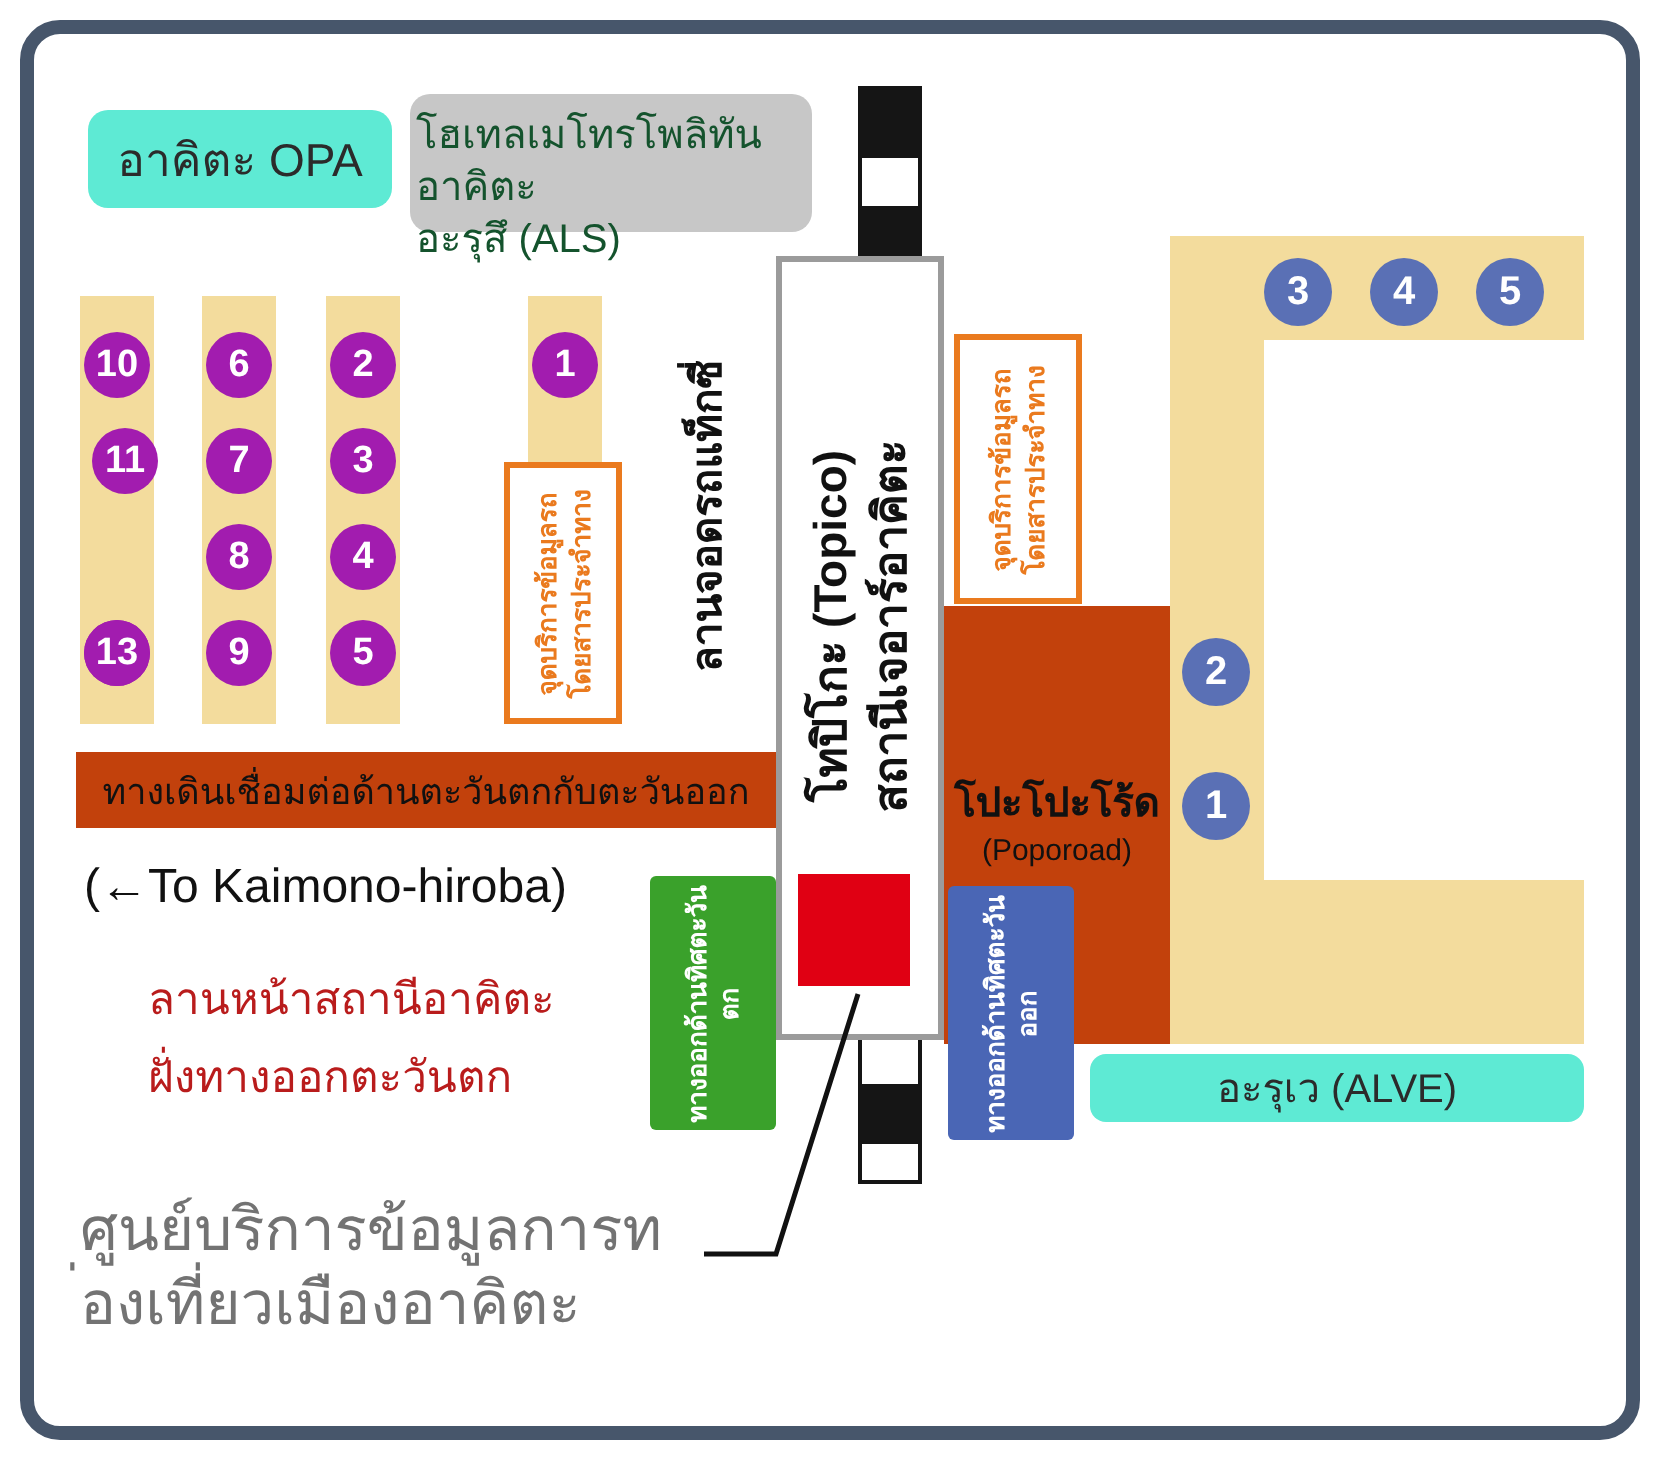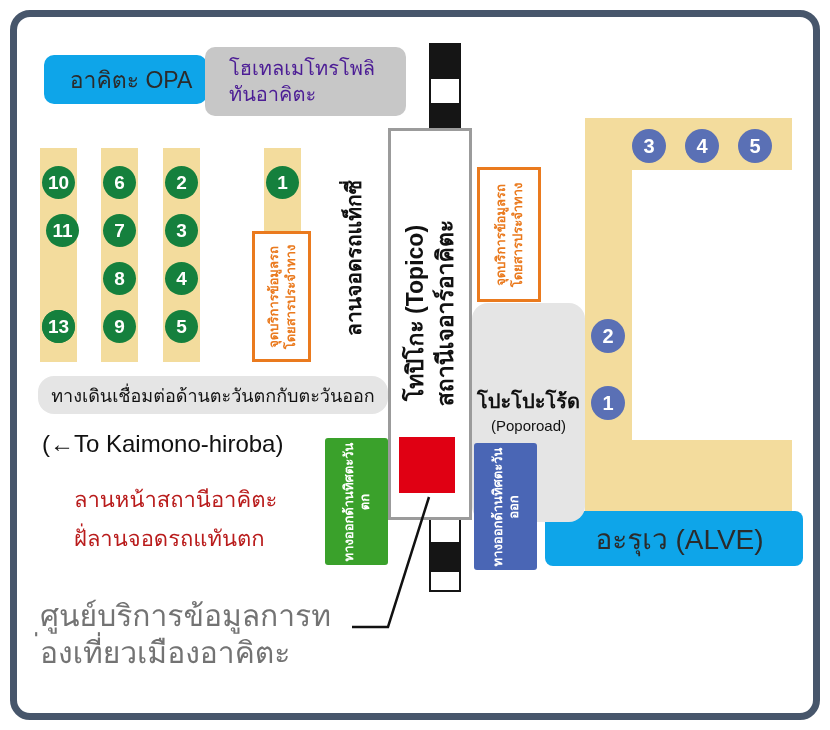--- a/index.html
+++ b/index.html
@@ -5,36 +5,36 @@
   html,body { margin:0; padding:0; background:#fff; }
   .canvas {
     position:relative; width:830px; height:730px; background:#fff;
     font-family:"Liberation Sans","DejaVu Sans",sans-serif; overflow:hidden; color:#111;
   }
   .frame {
     position:absolute; left:10px; top:10px; width:810px; height:710px;
     border:7px solid #47566b; border-radius:20px; box-sizing:border-box;
   }
   .gbox {
-    position:absolute; background:#0ea5e9; border-radius:10px;
-    display:flex; align-items:center; justify-content:center; color:#2b2b2b;padding-left:11px;
+    position:absolute; background:#5eead4; border-radius:10px;
+    display:flex; align-items:center; justify-content:center; color:#2b2b2b;
   }
   .hotelbox {
     position:absolute; background:#c7c7c7; border-radius:10px;
-    padding:8px 24px; font-size:20px; line-height:26px; color:#4c1d95; box-sizing:border-box;
+    padding:8px 3px; font-size:20px; line-height:26px; color:#14532d; box-sizing:border-box;
   }
   .bar { position:absolute; background:#f3dc9d; }
   .yellow { position:absolute; background:#f3dc9d; }
-  .pink { position:absolute; background:#e5e5e5;border-radius:16px; }
+  .pink { position:absolute; background:#c2410c; }
   .stop {
     position:absolute; width:33px; height:33px; border-radius:50%;
     display:flex; align-items:center; justify-content:center;
     color:#fff; font-weight:bold; font-size:19px;
   }
-  .stop.green { background:#15803d; }
+  .stop.green { background:#a21caf; }
   .stop.blue  { background:#5a70b5; width:34px; height:34px; font-size:20px; }
   .track { position:absolute; left:429px; width:32px; border:2px solid #151515; box-sizing:border-box; }
   .track.top {
     top:43px; height:88px;
     background:linear-gradient(180deg,#151515 0 34px,#fff 34px 58px,#151515 58px 84px);
   }
   .track.bottom {
     top:516px; height:76px;
     background:linear-gradient(180deg,#fff 0 24px,#151515 24px 54px,#fff 54px 72px);
   }
@@ -60,36 +60,37 @@
   }
   .poporoad { left:472px; top:303px; width:113px; height:219px; z-index:2; }
   .poporoad .txt { margin-top:82px; text-align:center; color:#111; }
   .poporoad .txt .l1 { font-size:20px; font-weight:bold; }
   .poporoad .txt .l2 { font-size:15px; }
   .kaimono { position:absolute; left:42px; top:430px; font-size:24px; color:#111; }
   .west-plaza { position:absolute; left:42px; top:480px; font-size:22px; line-height:39px; color:#b91c1c;margin-left:32px; }
   .tourist-label { position:absolute; left:40px; top:597px; font-size:30px; line-height:37px; color:#737373; }
   .marker { position:absolute; left:399px; top:437px; width:56px; height:56px; background:#e00013; z-index:6; }
   .overlay { position:absolute; left:0; top:0; z-index:7; pointer-events:none; }
-  .alve { left:545px; top:511px; width:247px; height:55px; font-size:28px; border-radius:8px; }
+  .alve { left:545px; top:527px; width:247px; height:34px; font-size:20px; border-radius:8px; }
   .opa { left:44px; top:55px; width:152px; height:49px; font-size:23px; }
 </style>
 </head>
 <body>
 
 <div class="canvas">
 
   <div class="frame"></div>
 
   <div class="gbox opa">
     <span>อาคิตะ OPA</span>
   </div>
 
   <div class="hotelbox" style="left:205px;top:47px;width:201px;height:69px;">
     <div>โฮเทลเมโทรโพลิทันอาคิตะ</div>
+    <div>อะรุสึ (ALS)</div>
   </div>
 
   <div class="track top"></div>
   <div class="track bottom"></div>
 
   <div class="bar" style="left:40px;top:148px;width:37px;height:214px;"></div>
   <div class="bar" style="left:101px;top:148px;width:37px;height:214px;"></div>
   <div class="bar" style="left:163px;top:148px;width:37px;height:214px;"></div>
   <div class="bar" style="left:264px;top:148px;width:37px;height:94px;"></div>
 
@@ -169,21 +170,21 @@
   <div class="marker"></div>
 
   <div class="gbox alve">
     <span>อะรุเว (ALVE)</span>
   </div>
 
   <div class="kaimono">(←To Kaimono-hiroba)</div>
 
   <div class="west-plaza">
     <div>ลานหน้าสถานีอาคิตะ</div>
-    <div>ฝั่ลานจอดรถแทันตก</div>
+    <div>ฝั่งทางออกตะวันตก</div>
   </div>
 
   <div class="tourist-label">
     <div>ศูนย์บริการข้อมูลการท</div>
     <div>่องเที่ยวเมืองอาคิตะ</div>
   </div>
 
   <svg class="overlay" width="830" height="730">
     <polyline points="352,627 388,627 429,497" fill="none" stroke="#111" stroke-width="2.5"></polyline>
   </svg>

